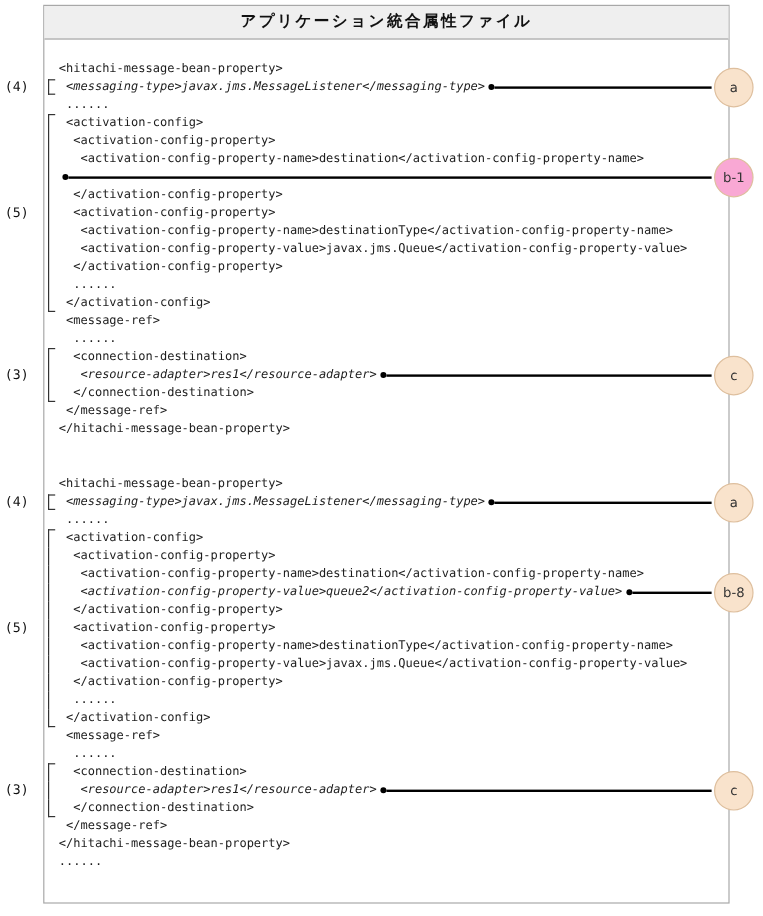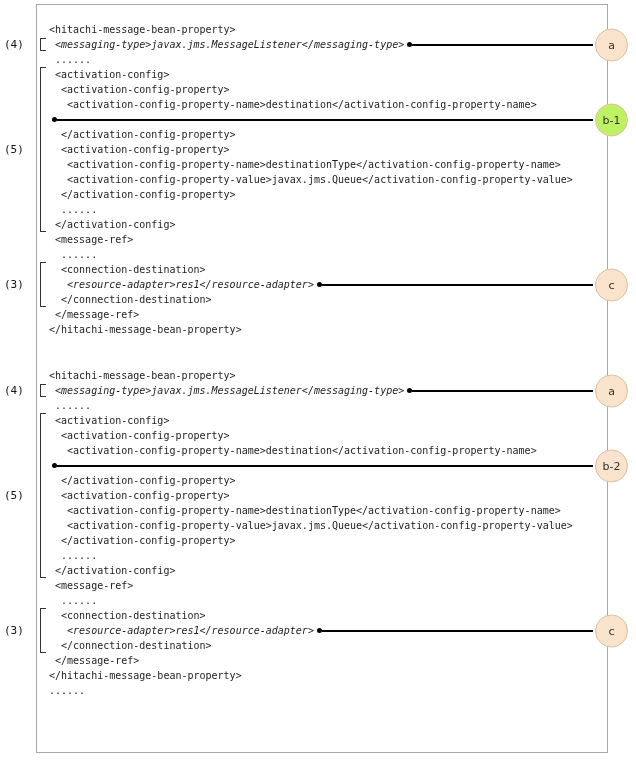--- a/index.html
+++ b/index.html
@@ -48,20 +48,23 @@
     display:flex; align-items:center; justify-content:center;
     font-size:11px; color:#333333; z-index:2;
     font-family:"DejaVu Sans", sans-serif;
   }
 </style>
 </head>
 <body>
 
 <div class="screen">
   <div class="file-box">
+    <div class="file-header">
+      <span>アプリケーション統合属性ファイル</span>
+    </div>
     <div class="code-area" id="code-area">
         <div class="block">
           <div class="row">
             <span class="code">&lt;hitachi-message-bean-property&gt;</span>
           </div>
           <div class="row">
             <span class="sec-label">(4)</span>
             <span class="bracket single" style="border-color: rgb(51, 51, 51);"></span>
             <span class="code em"> &lt;messaging-type&gt;javax.jms.MessageListener&lt;/messaging-type&gt;</span>
             <span class="dot" style="background: rgb(0, 0, 0);"></span>
@@ -80,21 +83,21 @@
             <span class="code">  &lt;activation-config-property&gt;</span>
           </div>
           <div class="row">
             <span class="bracket mid" style="border-color: rgb(51, 51, 51);"></span>
             <span class="code">   &lt;activation-config-property-name&gt;destination&lt;/activation-config-property-name&gt;</span>
           </div>
           <div class="row">
             <span class="bracket mid" style="border-color: rgb(51, 51, 51);"></span>
             <span class="dot" style="background: rgb(0, 0, 0);"></span>
             <span class="wire" style="background: rgb(0, 0, 0);"></span>
-            <span class="callout" style="background: #bef264; border: 1px solid rgb(222, 191, 158);">b-1</span>
+            <span class="callout" style="background: #f9a8d4; border: 1px solid rgb(222, 191, 158);">b-1</span>
           </div>
           <div class="row">
             <span class="bracket mid" style="border-color: rgb(51, 51, 51);"></span>
             <span class="code">  &lt;/activation-config-property&gt;</span>
           </div>
           <div class="row">
             <span class="sec-label">(5)</span>
             <span class="bracket mid" style="border-color: rgb(51, 51, 51);"></span>
             <span class="code">  &lt;activation-config-property&gt;</span>
           </div>
@@ -169,23 +172,24 @@
           <div class="row">
             <span class="bracket mid" style="border-color: rgb(51, 51, 51);"></span>
             <span class="code">  &lt;activation-config-property&gt;</span>
           </div>
           <div class="row">
             <span class="bracket mid" style="border-color: rgb(51, 51, 51);"></span>
             <span class="code">   &lt;activation-config-property-name&gt;destination&lt;/activation-config-property-name&gt;</span>
           </div>
           <div class="row">
             <span class="bracket mid" style="border-color: rgb(51, 51, 51);"></span>
-            <span class="dot" style="background: rgb(0, 0, 0);"></span>
-            <span class="wire" style="background: rgb(0, 0, 0);"></span>
-            <span class="callout" style="background: rgb(249, 227, 204); border: 1px solid rgb(222, 191, 158);">b-2</span>
+            <span class="code em">   &lt;activation-config-property-value&gt;queue2&lt;/activation-config-property-value&gt;</span>
+            <span class="dot" style="background: rgb(0, 0, 0);"></span>
+            <span class="wire" style="background: rgb(0, 0, 0);"></span>
+            <span class="callout" style="background: rgb(249, 227, 204); border: 1px solid rgb(222, 191, 158);">b-8</span>
           </div>
           <div class="row">
             <span class="bracket mid" style="border-color: rgb(51, 51, 51);"></span>
             <span class="code">  &lt;/activation-config-property&gt;</span>
           </div>
           <div class="row">
             <span class="sec-label">(5)</span>
             <span class="bracket mid" style="border-color: rgb(51, 51, 51);"></span>
             <span class="code">  &lt;activation-config-property&gt;</span>
           </div>

